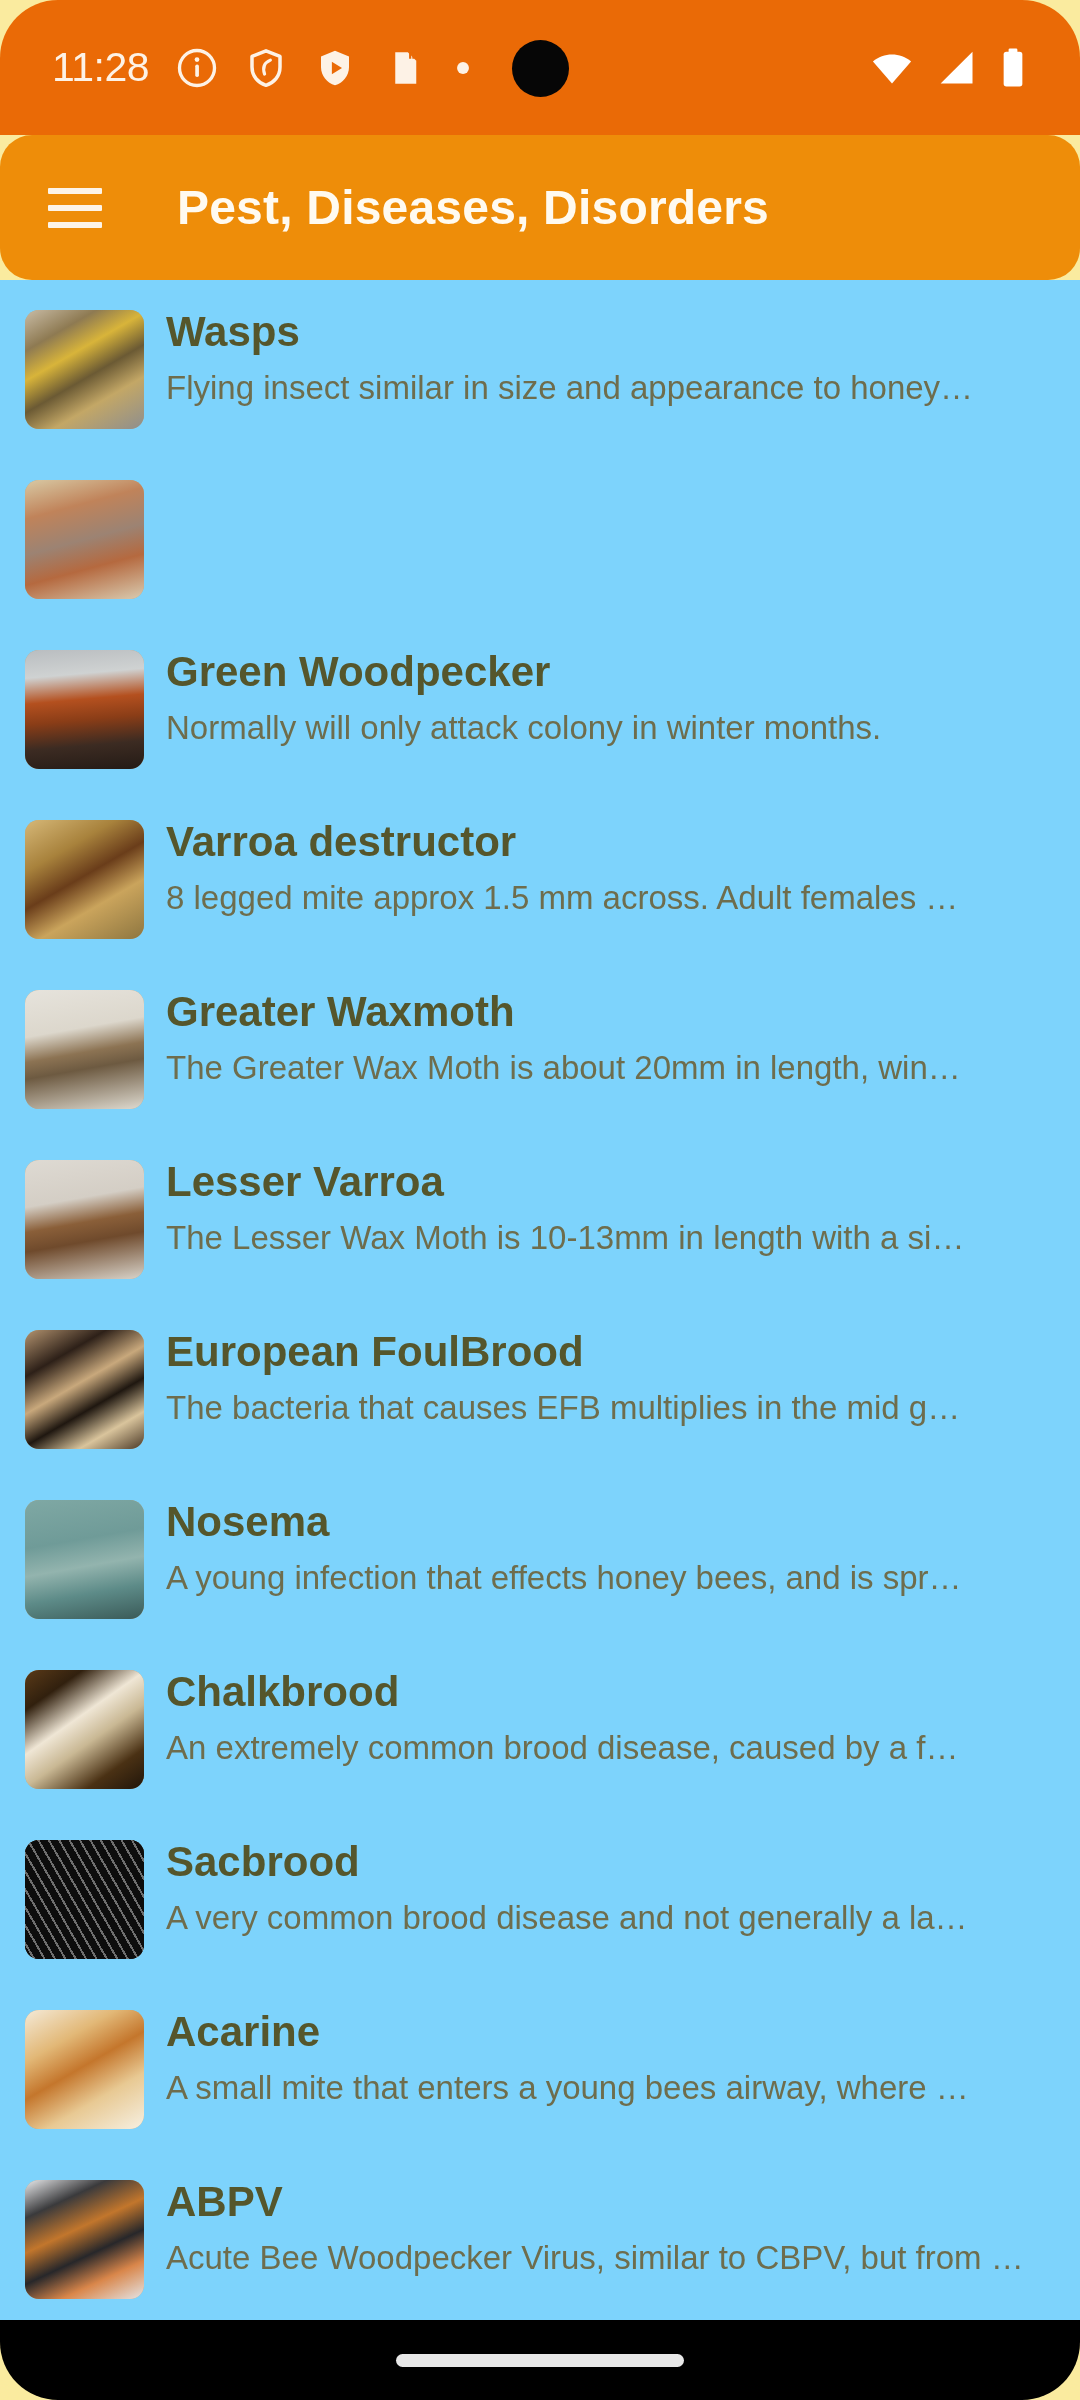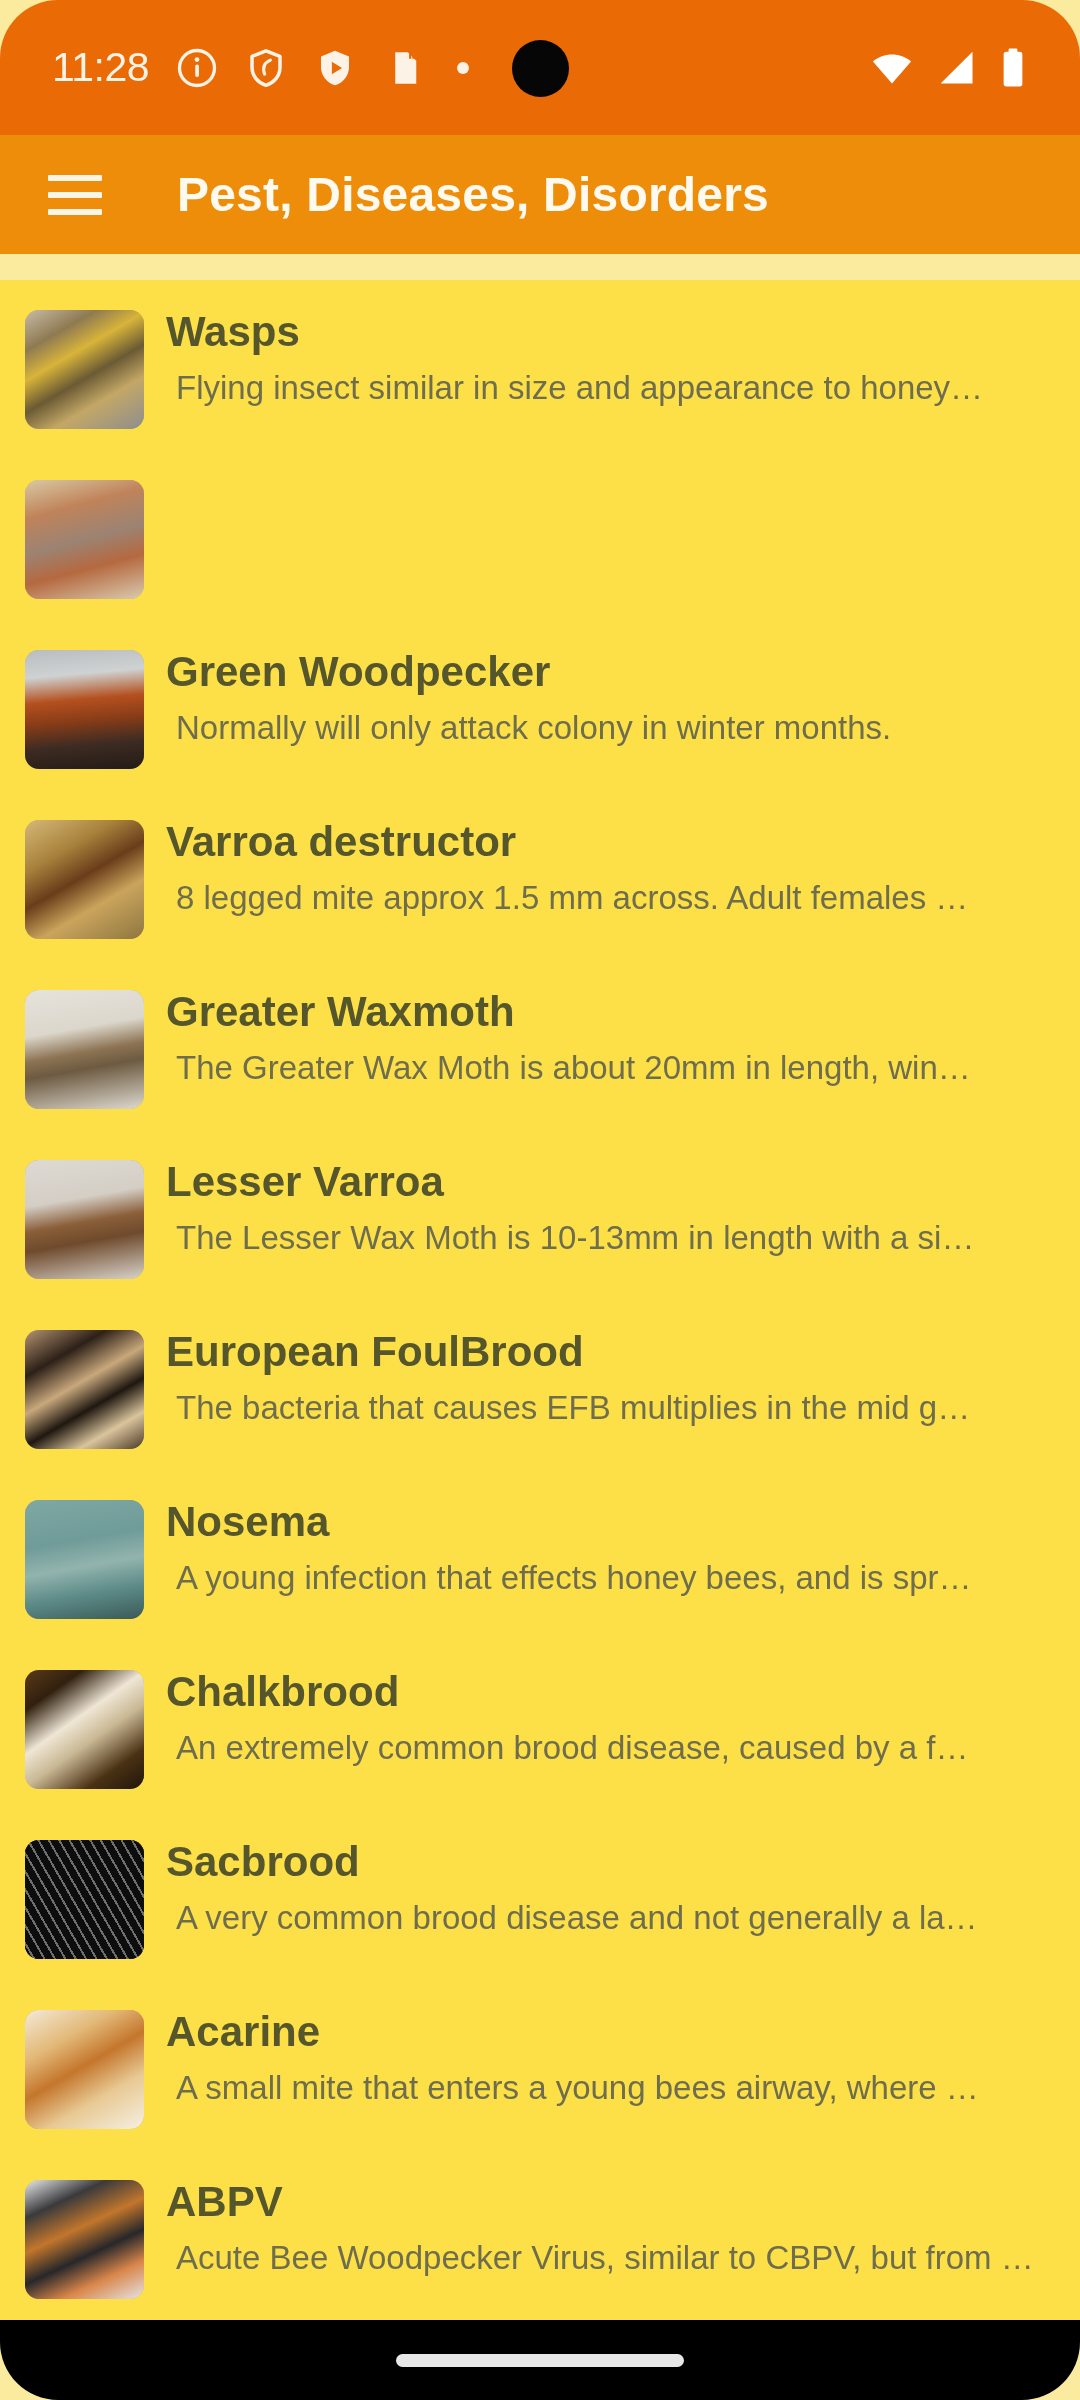--- a/index.html
+++ b/index.html
@@ -43,23 +43,23 @@
     position:absolute;
     left:512px; top:40px;
     width:57px; height:57px;
     background:#060606;
     border-radius:50%;
   }
 
   
   #app-bar {
     position:absolute; top:135px; left:0;
-    width:1080px; height:119px;
+    width:1080px; height:145px;
     background:#ee8d09;
-    display:flex; align-items:center;
+    display:flex; align-items:center;border-radius:32px;
   }
   #menu-button {
     margin-left:48px;
     width:62px; height:62px;
     display:flex; flex-direction:column;
     justify-content:center; gap:11px;
     cursor:pointer;
   }
   #menu-button span {
     display:block; width:54px; height:6px;
@@ -72,21 +72,21 @@
     font-weight:700;
     letter-spacing:0.2px;
     white-space:nowrap;
   }
 
   
   #list {
     position:absolute;
     top:280px; left:0;
     width:1080px; height:2040px;
-    background:#fde047;
+    background:#7dd3fc;
     overflow:hidden;
   }
   .list-item {
     position:relative;
     height:170px;
     display:flex;
     align-items:flex-start;
     cursor:pointer;
   }
   .thumb {
@@ -107,21 +107,20 @@
   }
   .item-title {
     color:#55562c;
     font-size:42px;
     font-weight:700;
     line-height:1.12;
     white-space:nowrap;
   }
   .item-sub {
     margin-top:14px;
-    margin-left:10px;
     color:#6e6d4d;
     font-size:33px;
     font-weight:400;
     line-height:1.15;
     white-space:nowrap;
     overflow:hidden;
     max-width:880px;
   }
 
   

